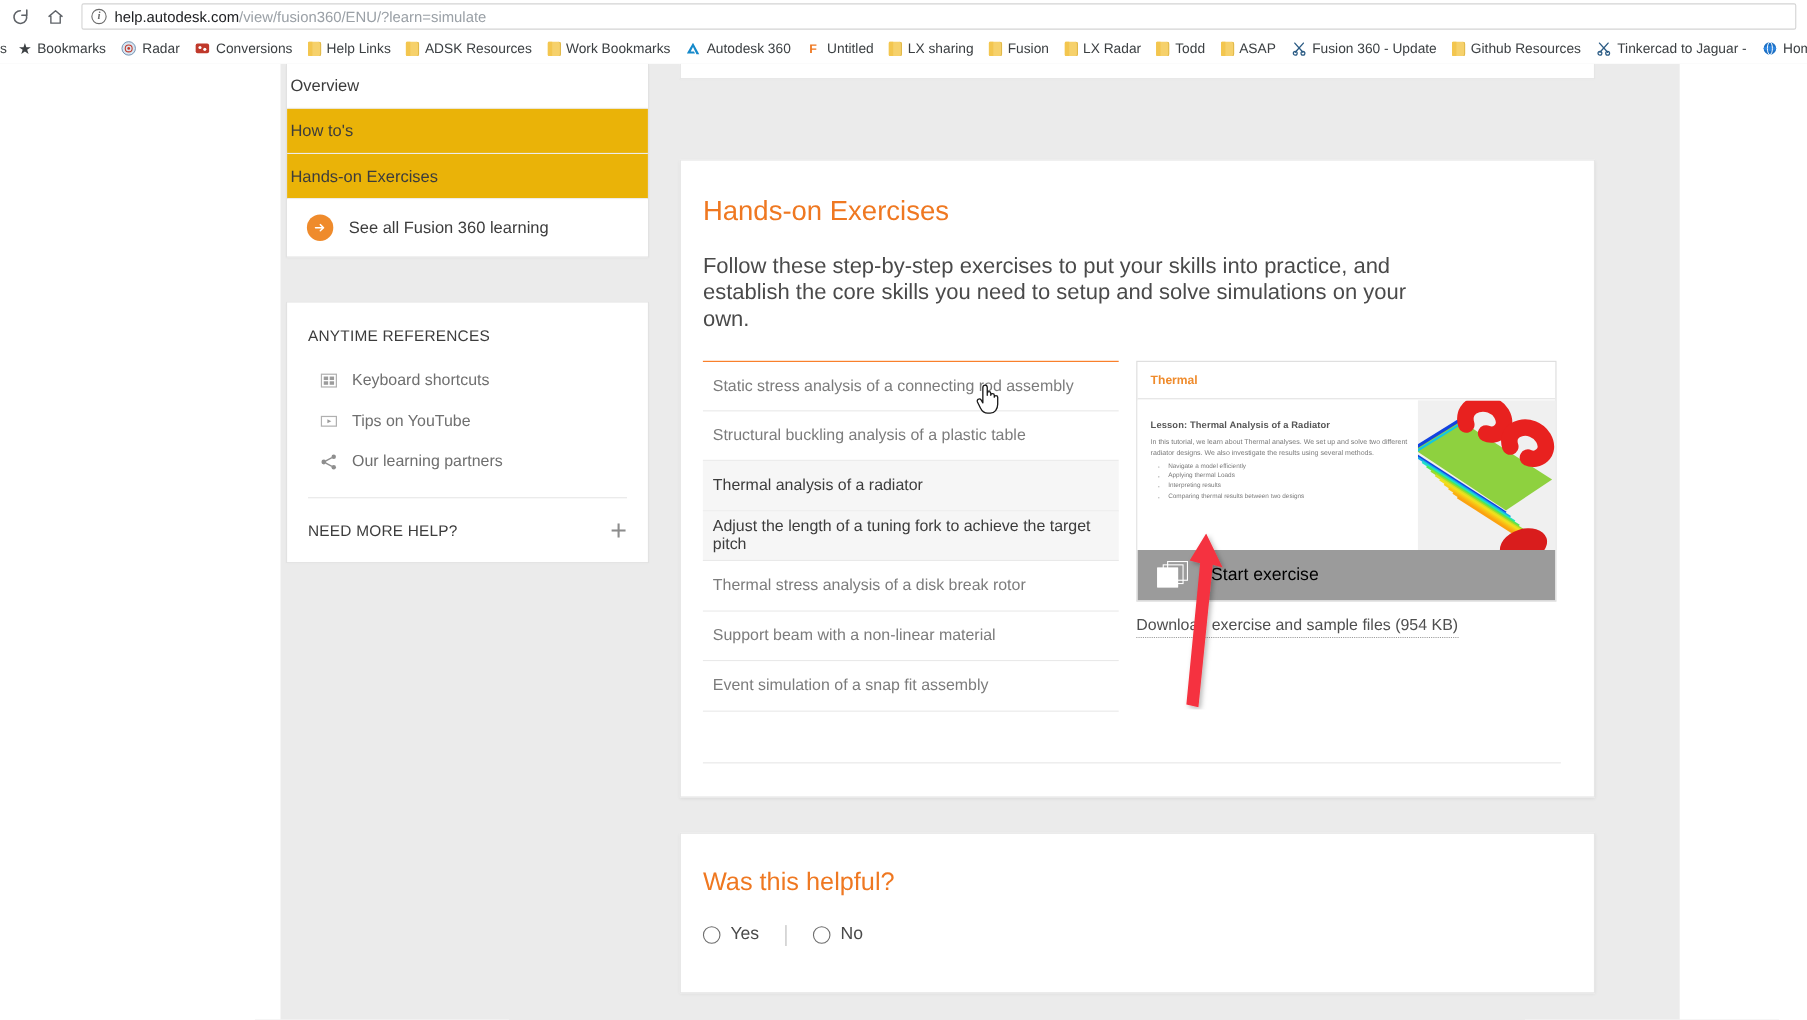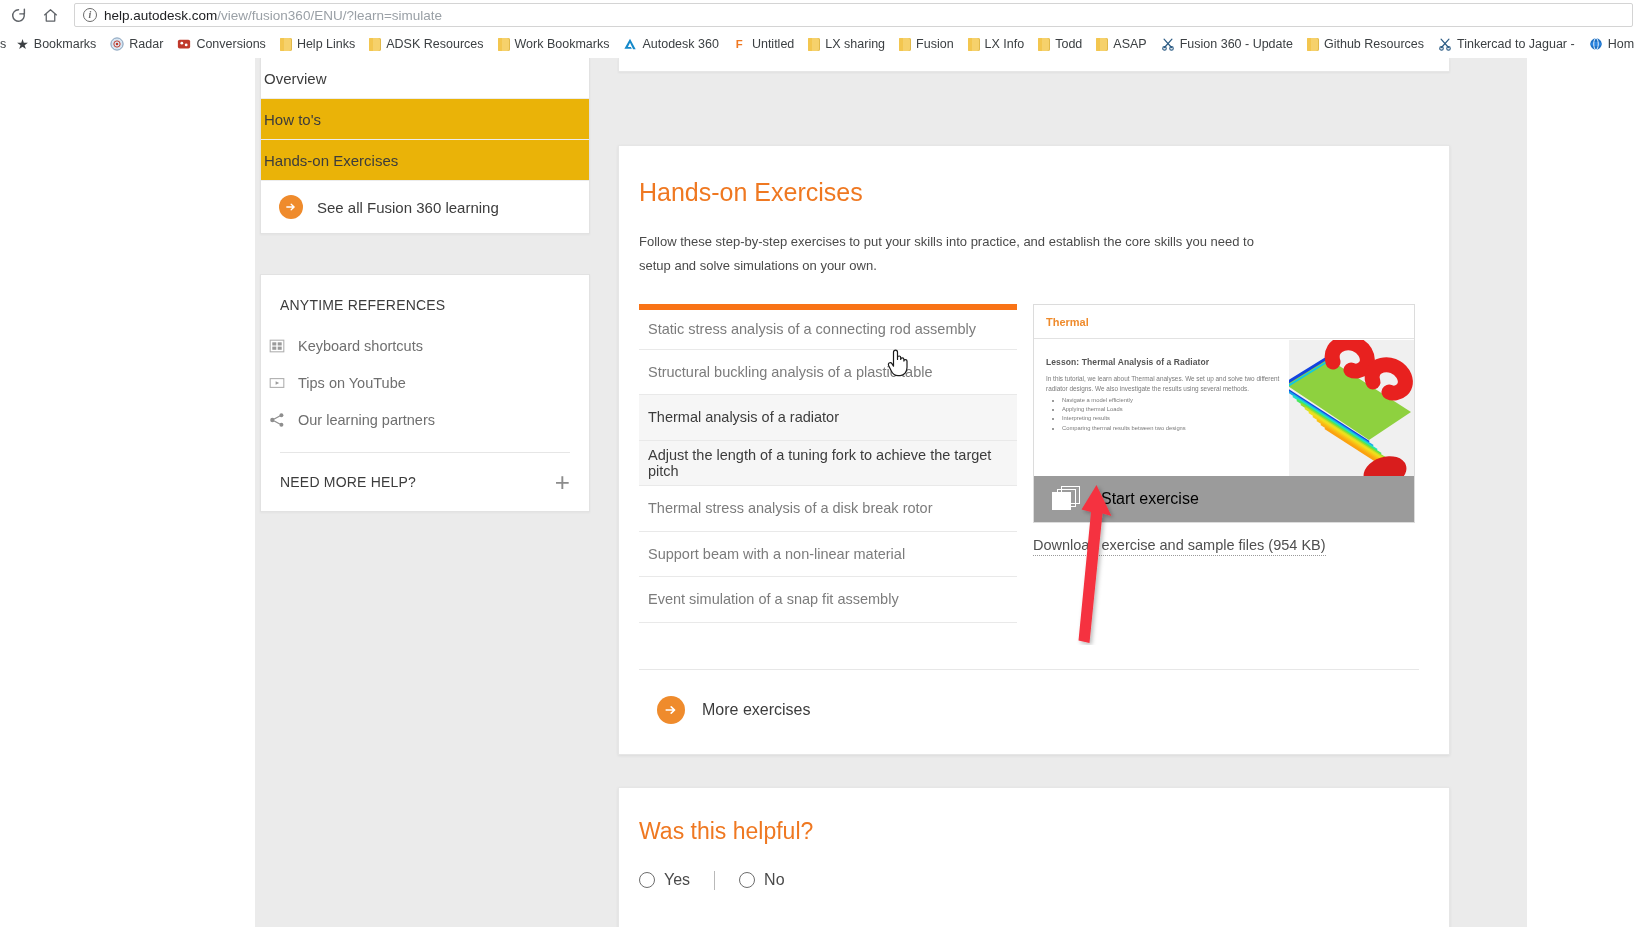--- a/index.html
+++ b/index.html
@@ -117,21 +117,21 @@
     background:#ffffff; border:1px solid #e2e2e2;
     box-shadow:0 1px 2px rgba(0,0,0,0.04);
     padding-bottom:0px;
   }
   #refs-title {
     padding:22px 0 14px 19px;
     font-size:14px; letter-spacing:0.2px; color:#3c3c3c;
   }
   .ref-item {
     display:flex; align-items:center; height:37px;
-    padding-left:8px; cursor:pointer;
+    padding-left:30px; cursor:pointer;
   }
   .ref-ico { width:16px; height:16px; flex:0 0 auto; color:#9b9b9b; }
   .ref-ico svg { display:block; }
   .ref-label { margin-left:13px; font-size:14.5px; color:#6f6f6f; }
   #refs-divider { height:1px; background:#e6e6e6; margin:14px 19px 0 19px; }
   #need-help-row {
     height:58px; display:flex; align-items:center; justify-content:space-between;
     padding:0 19px; cursor:pointer;
   }
   #need-help-label { font-size:14px; letter-spacing:0.2px; color:#3c3c3c; }
@@ -152,34 +152,34 @@
     border:1px solid #e6e6e6;
     box-shadow:0 1px 3px rgba(0,0,0,0.07);
     padding:32px 30px 30px 20px;
   }
   #exercises-title {
     font-size:25px; color:#ef7821; font-weight:normal;
     margin:0 0 0 0; padding-left:0px;
   }
   #exercises-intro {
     margin-top:23px;
-    font-size:13px; line-height:24px; color:#4a4a4a;
+    font-size:20px; line-height:24px; color:#4a4a4a;
     max-width:640px;
   }
 
   #exercises-body { display:flex; margin-top:26px; }
 
   #exercise-list { width:378px; flex:0 0 auto; }
   .ex-item {
     height:45.5px; display:flex; align-items:center;
     padding-left:9px; font-size:14.5px; color:#7c7c7c;
     border-bottom:1px solid #e9e9e9;
     cursor:pointer; position:relative;
   }
-  .ex-item:first-child { border-top:6px solid #f97316; }
+  .ex-item:first-child { border-top:1px solid #f97316; }
   .ex-item.active { background:#f6f6f6; color:#3c3c3c; }
   .ex-item.hovered { background:#f6f6f6; color:#3c3c3c; }
 
   #thumb-col { margin-left:16px; width:382px; flex:0 0 auto; }
   #thumb-card {
     border:1px solid #dcdcdc;
     background:#ffffff;
     width:382px; height:219px;
     position:relative; overflow:hidden;
     cursor:pointer;
@@ -339,21 +339,21 @@
     <div class="bm">
       <span class="folder-ico"></span>
       <span class="bm-label">LX sharing</span>
     </div>
     <div class="bm">
       <span class="folder-ico"></span>
       <span class="bm-label">Fusion</span>
     </div>
     <div class="bm">
       <span class="folder-ico"></span>
-      <span class="bm-label">LX Info</span>
+      <span class="bm-label">LX Radar</span>
     </div>
     <div class="bm">
       <span class="folder-ico"></span>
       <span class="bm-label">Todd</span>
     </div>
     <div class="bm">
       <span class="folder-ico"></span>
       <span class="bm-label">ASAP</span>
     </div>
 
@@ -560,28 +560,20 @@
               <span id="start-label">Start exercise</span>
             </div>
           </div>
 
           <div id="download-link">Download exercise and sample files (954 KB)</div>
         </div>
       </div>
 
       <div id="more-divider"></div>
 
-      <div id="more-row">
-        <span class="circ-arrow big">
-          <svg width="16" height="16" viewBox="0 0 16 16">
-            <path d="M3.2 8 L11.4 8 M8.2 4.8 L11.6 8 L8.2 11.2" fill="none" stroke="#ffffff" stroke-width="1.6" stroke-linecap="round" stroke-linejoin="round"></path>
-          </svg>
-        </span>
-        <span id="more-label">More exercises</span>
-      </div>
     </div>
 
     <div id="helpful-card">
       <h2 id="helpful-title">Was this helpful?</h2>
       <div id="helpful-options">
         <span class="radio-opt">
           <span class="radio-circle"></span>
           <span class="radio-label">Yes</span>
         </span>
         <span id="radio-sep"></span>

